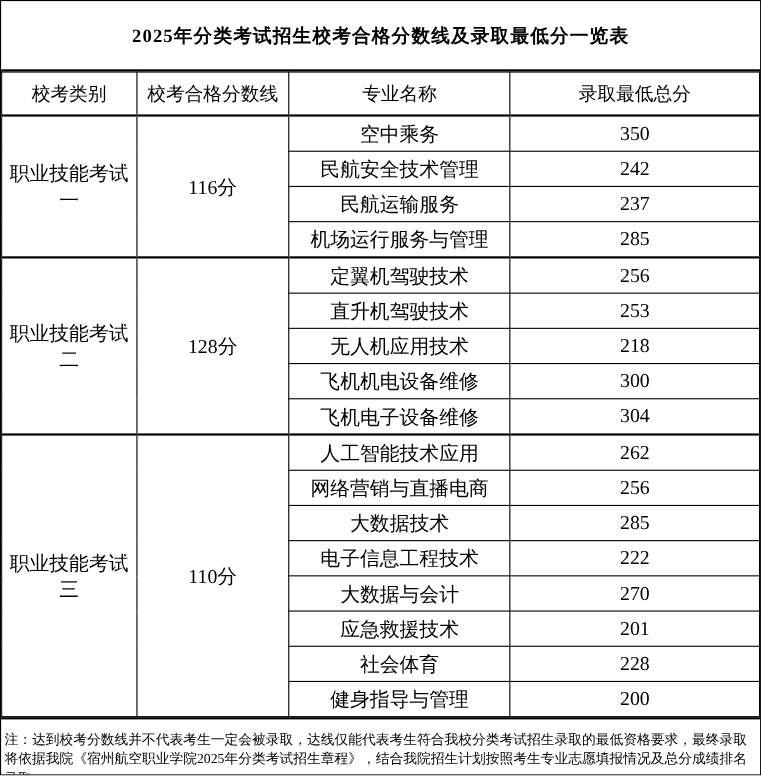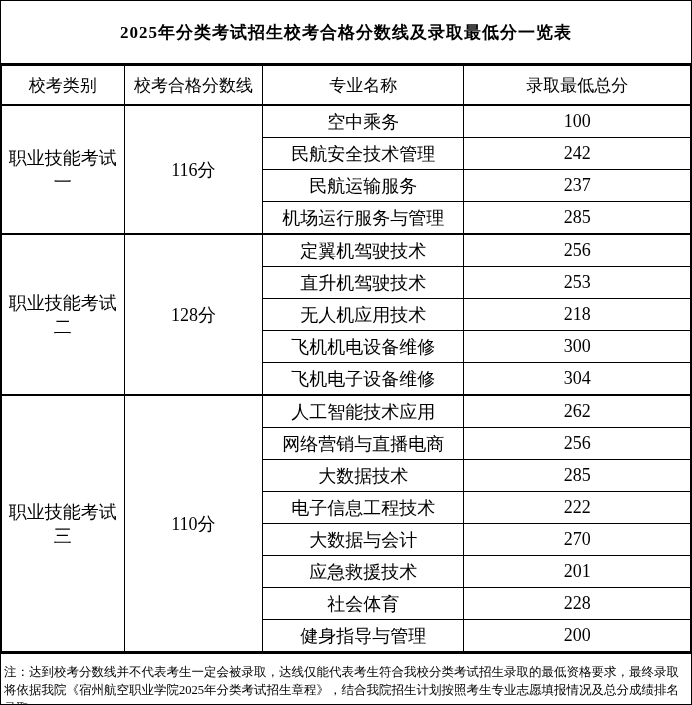--- a/index.html
+++ b/index.html
@@ -91,21 +91,21 @@
         <th>专业名称</th>
         <th>录取最低总分</th>
       </tr>
     </thead>
     <tbody>
 
       <tr>
         <td class="cat-cell" rowspan="4">职业技能考试一</td>
         <td class="pass-cell" rowspan="4">116分</td>
         <td>空中乘务</td>
-        <td>100</td>
+        <td>350</td>
       </tr>
       <tr>
         <td>民航安全技术管理</td>
         <td>242</td>
       </tr>
       <tr>
         <td>民航运输服务</td>
         <td>237</td>
       </tr>
       <tr>

